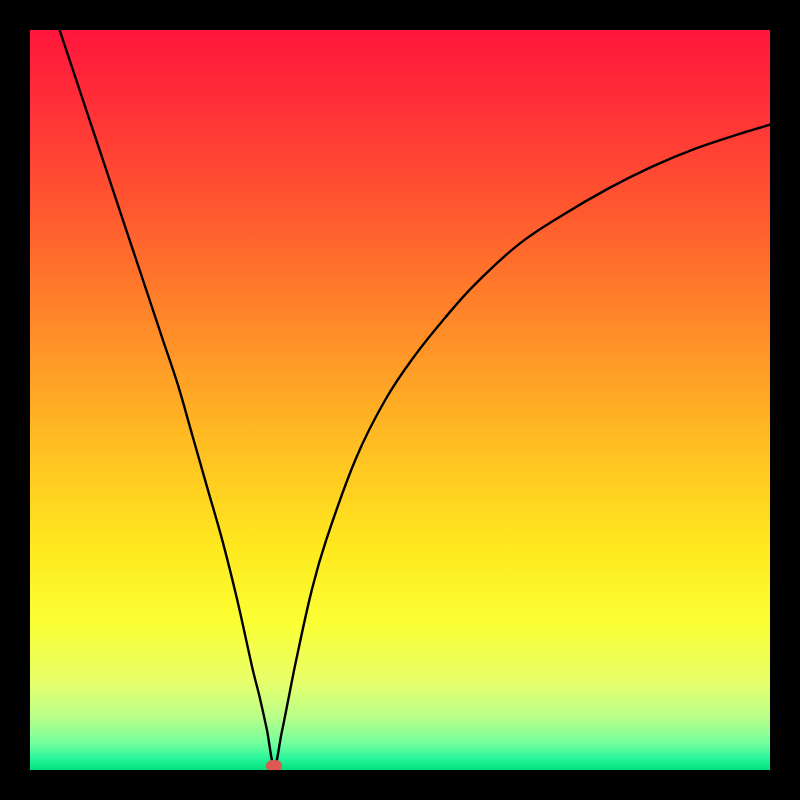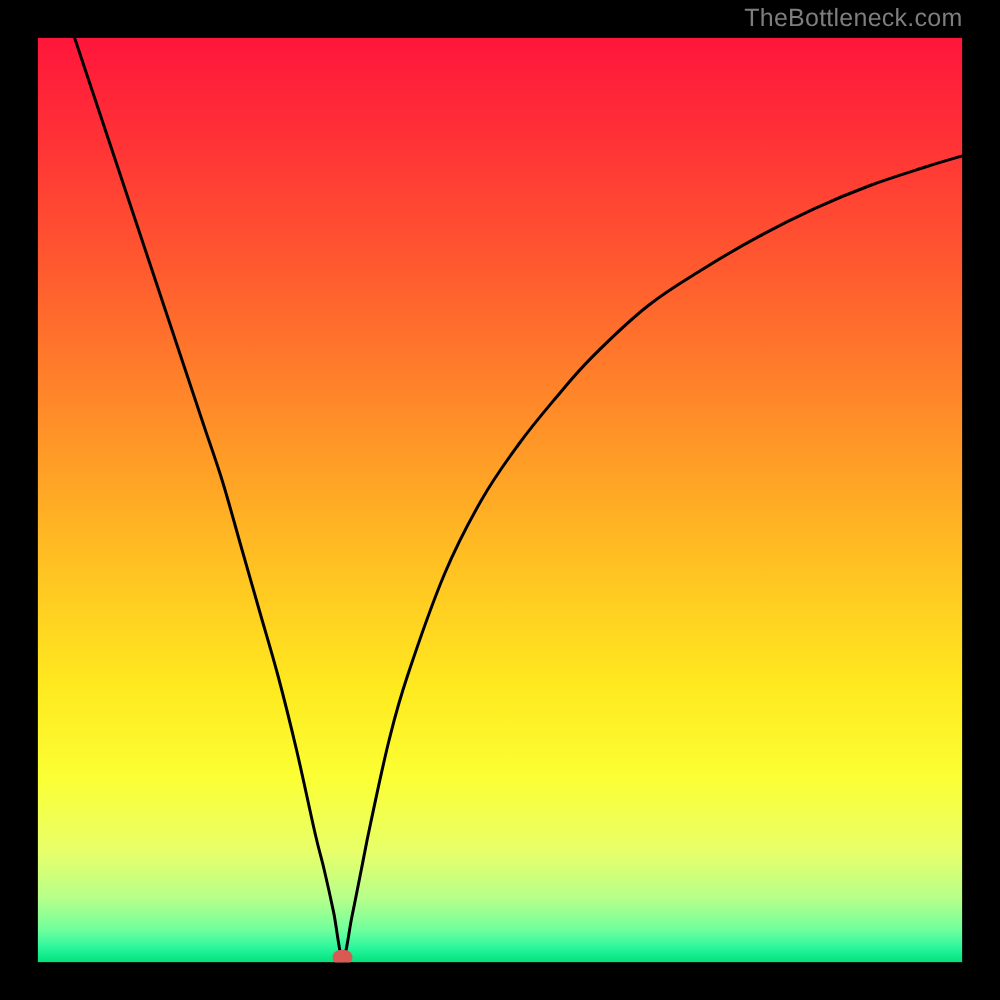--- a/index.html
+++ b/index.html
@@ -51,21 +51,20 @@
     height: 12px;
     border-radius: 6px;
     transform: translate(-50%, -50%);
   }
 </style>
 </head>
 <body>
 
 <div class="canvas">
 
-  <div class="watermark">TheBottleneck.com</div>
 
   <div class="plot-area">
 
     <svg class="gradient-bg" viewBox="0 0 740 740" preserveAspectRatio="none">
       <defs>
         <linearGradient id="bg-grad" x1="0" y1="0" x2="0" y2="1">
             <stop offset="0.00%" stop-color="#ff163b"></stop>
             <stop offset="10.00%" stop-color="#ff2f37"></stop>
             <stop offset="25.00%" stop-color="#ff5a2f"></stop>
             <stop offset="40.00%" stop-color="#ff8a29"></stop>

